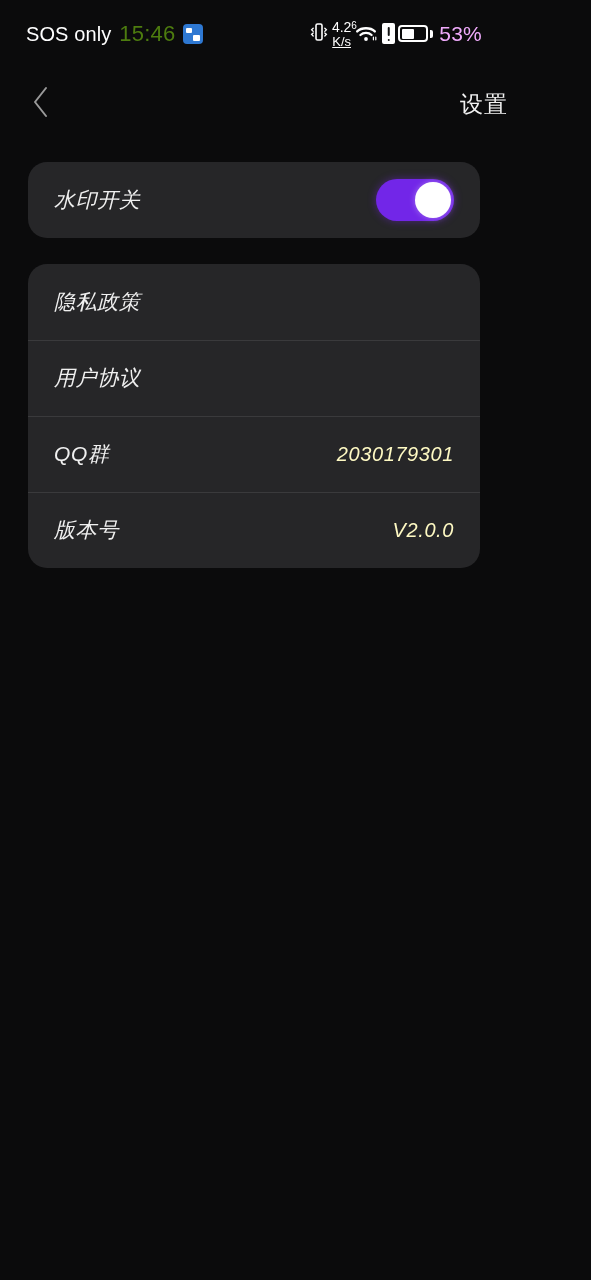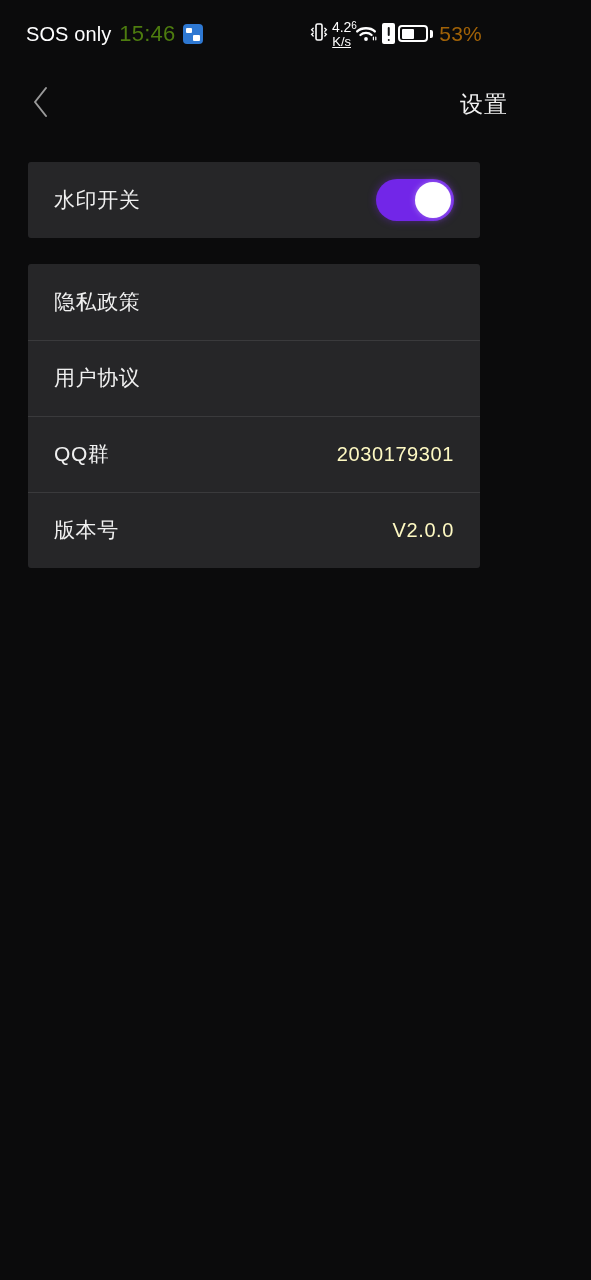--- a/index.html
+++ b/index.html
@@ -169,21 +169,21 @@
   }
   .battery-tip {
     width: 3px;
     height: 8px;
     background: #ffffff;
     border-radius: 0 2px 2px 0;
   }
 
   .battery-pct {
     font-size: 21px;
-    color: #a16207;
+    color: #f0abfc;
     margin-left: 3px;
     letter-spacing: 0.2px;
   }
 
   
   .app-header {
     position: relative;
     height: 72px;
     display: flex;
     align-items: center;
@@ -210,22 +210,23 @@
     letter-spacing: 1px;
   }
 
   
   .content {
     padding: 22px 28px 0 28px;
   }
 
   .card {
     background: #262628;
-    border-radius: 3px;
+    border-radius: 19px;
     overflow: hidden;
+    font-style: italic;
   }
 
   .card + .card {
     margin-top: 26px;
   }
 
   .row {
     position: relative;
     height: 76px;
     display: flex;

